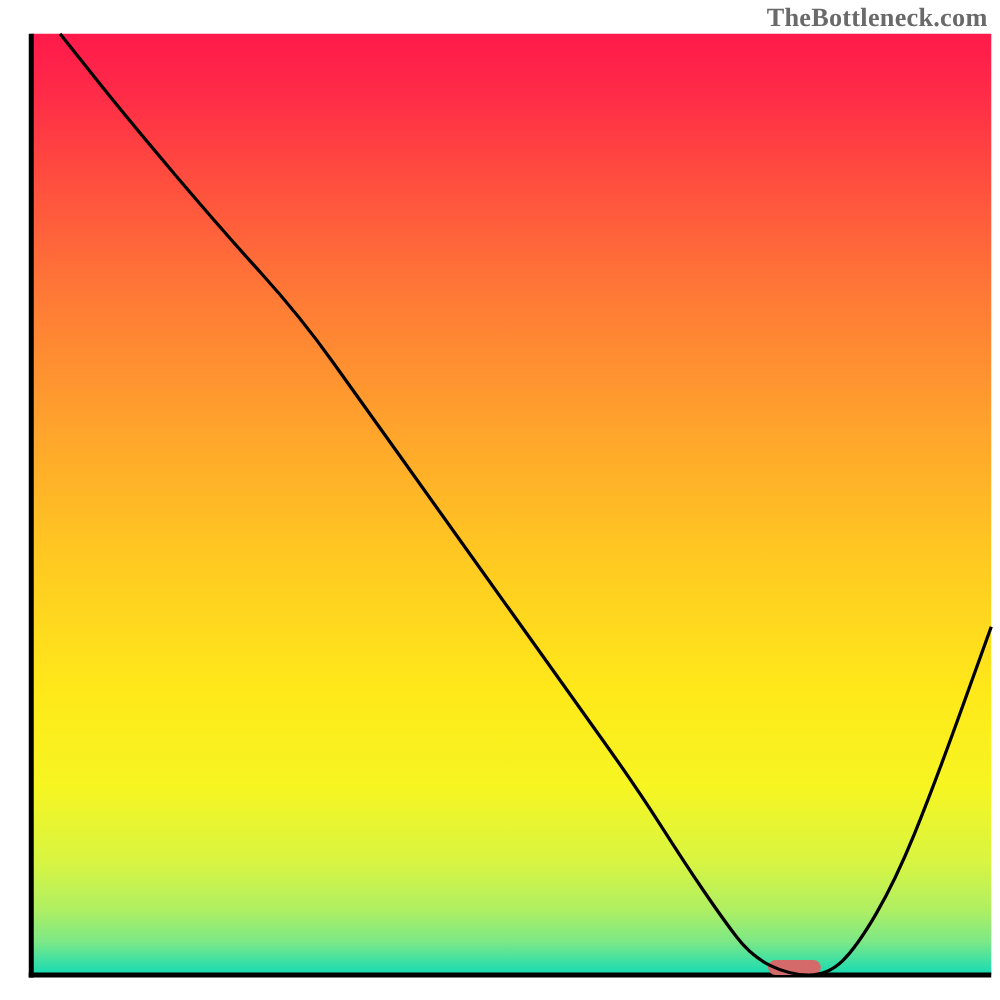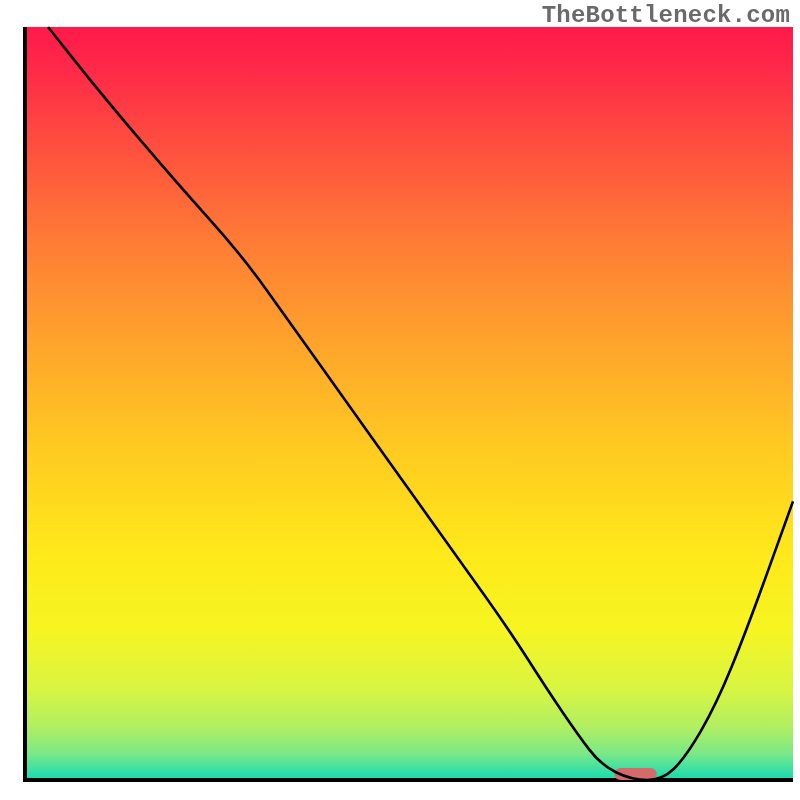--- a/index.html
+++ b/index.html
@@ -14,22 +14,22 @@
     position: absolute;
     top: 0;
     left: 0;
     width: 800px;
     height: 800px;
   }
   .watermark {
     position: absolute;
     top: 2px;
     right: 10px;
-    font-family: Liberation Mono, monospace;
-    font-size: 24px;
+    font-family: Liberation Serif, serif;
+    font-size: 21px;
     font-weight: 600;
     color: #6a6a6a;
     letter-spacing: 0.2px;
   }
   svg {
     position: absolute;
     top: 0;
     left: 0;
   }
 </style>

